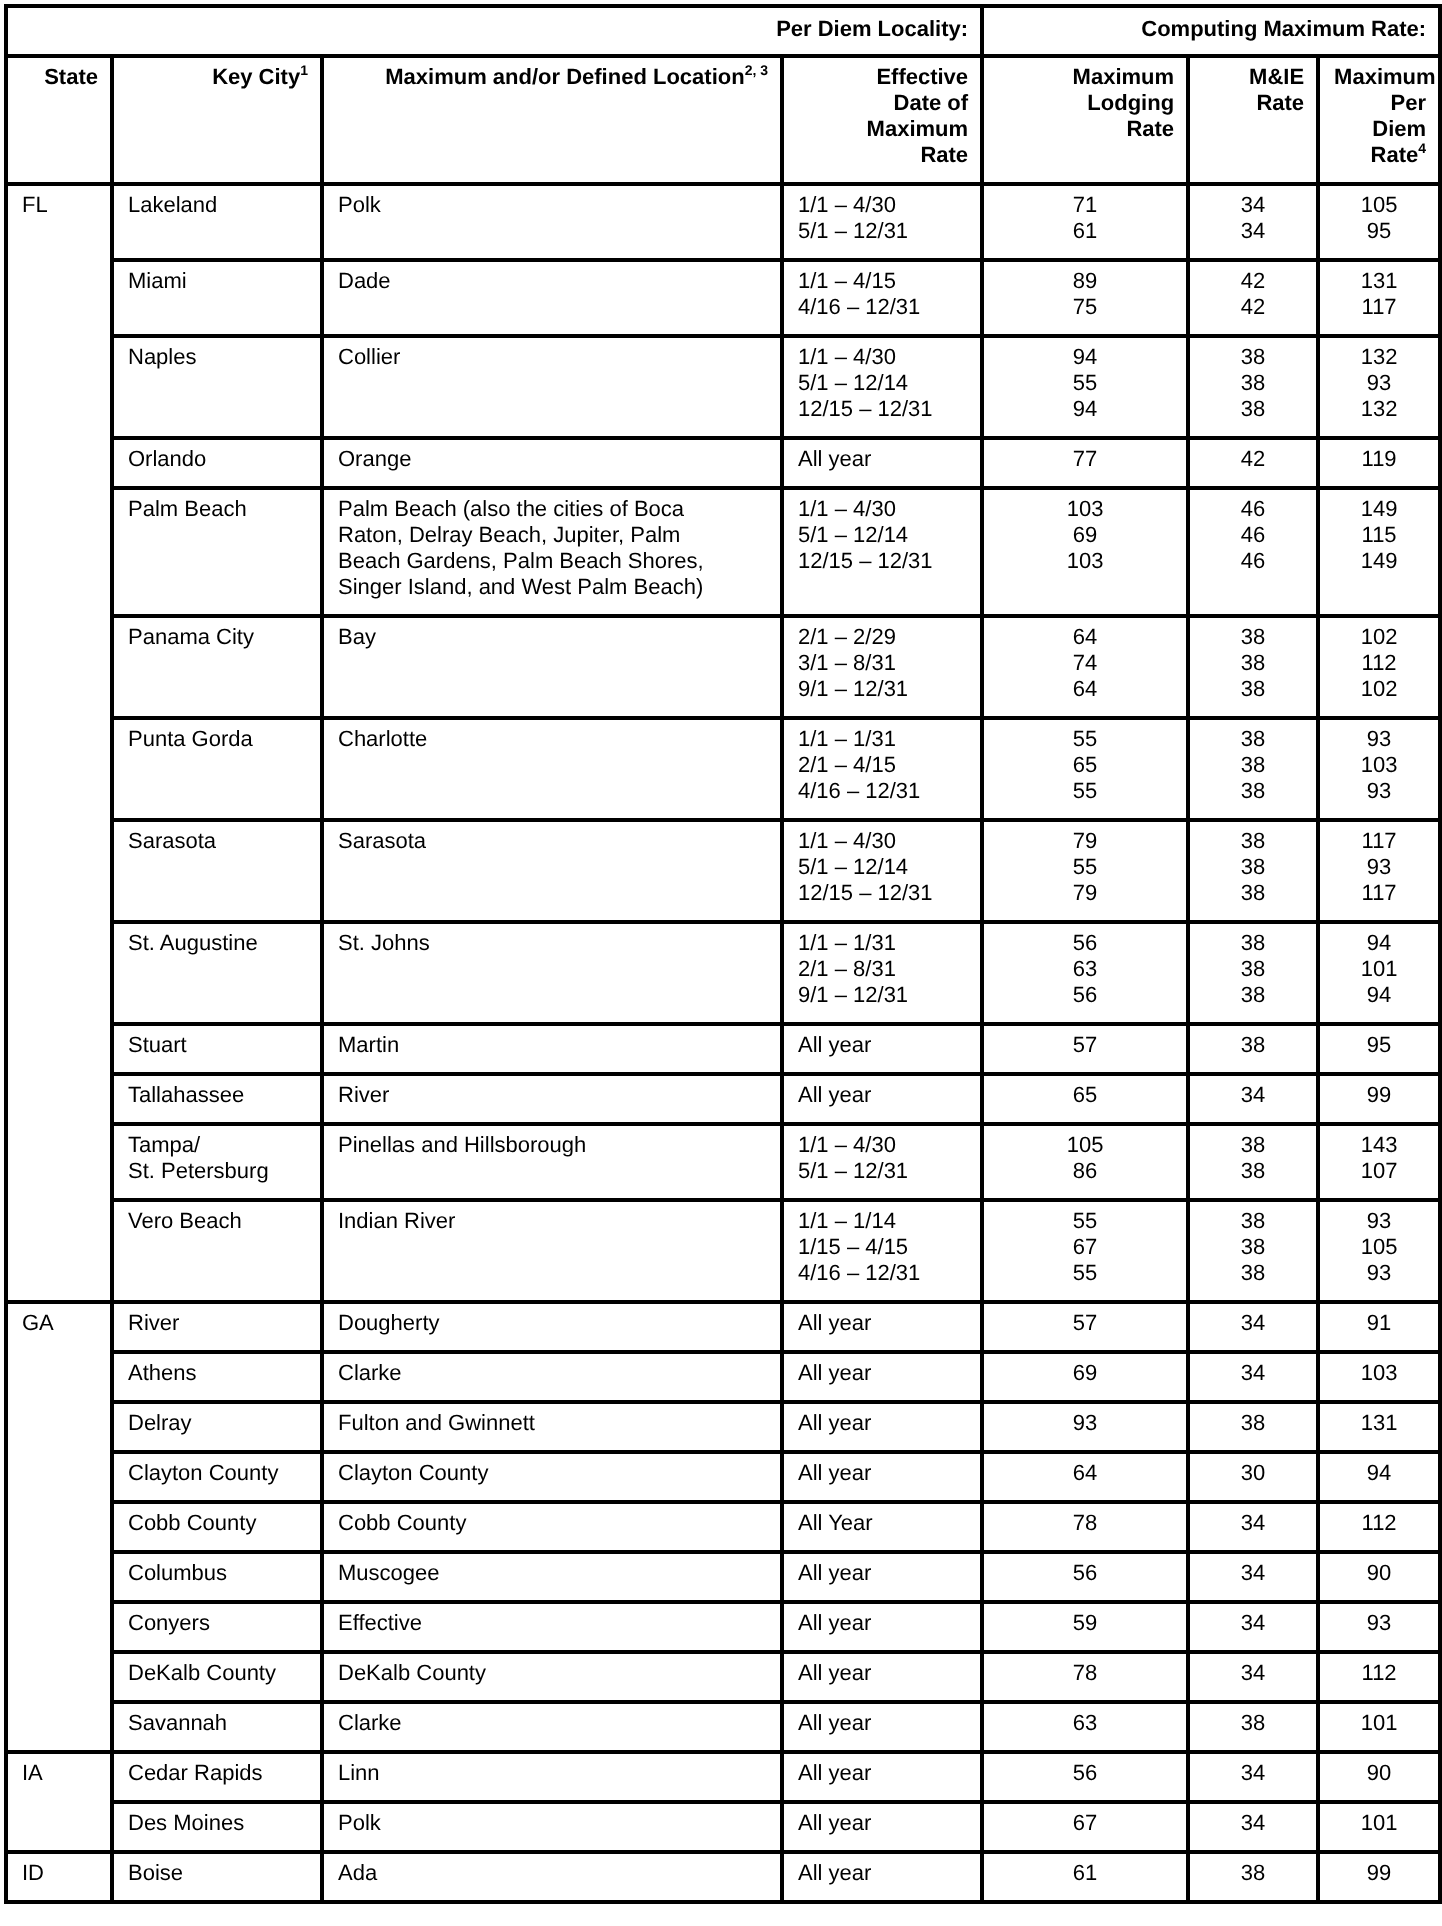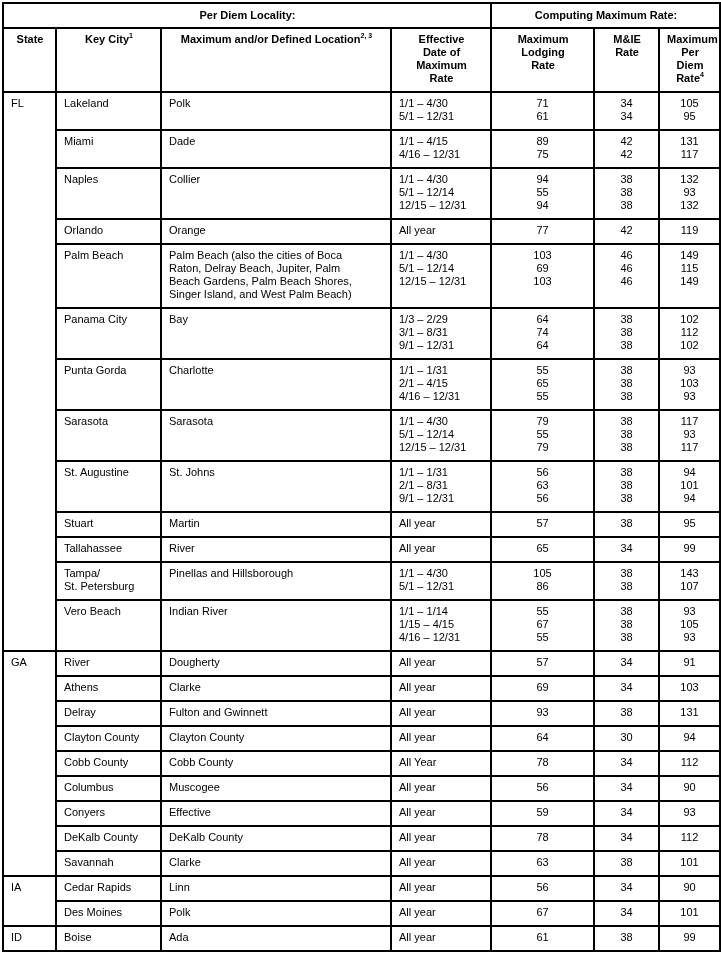--- a/index.html
+++ b/index.html
@@ -21,21 +21,21 @@
   .perdiem th, .perdiem td {
     border: 2px solid #000;
     font-size: 11px;
     line-height: 13px;
     vertical-align: top;
     padding: 4px 6px 6px 7px;
     overflow: hidden;
   }
   .perdiem thead th {
     font-weight: bold;
-    text-align: center;
+    text-align: right;
     white-space: pre-line;
   }
   .perdiem td {
     font-weight: normal;
     white-space: pre-line;
     text-align: left;
   }
   .perdiem td.num {
     text-align: center;
     padding-left: 2px;
@@ -132,21 +132,21 @@
 Beach Gardens, Palm Beach Shores,
 Singer Island, and West Palm Beach)</td>
         <td><div>1/1 – 4/30</div><div>5/1 – 12/14</div><div>12/15 – 12/31</div></td>
         <td class="num"><div>103</div><div>69</div><div>103</div></td>
         <td class="num"><div>46</div><div>46</div><div>46</div></td>
         <td class="num"><div>149</div><div>115</div><div>149</div></td>
       </tr>
       <tr>
         <td>Panama City</td>
         <td>Bay</td>
-        <td><div>1/3 – 2/29</div><div>3/1 – 8/31</div><div>9/1 – 12/31</div></td>
+        <td><div>2/1 – 2/29</div><div>3/1 – 8/31</div><div>9/1 – 12/31</div></td>
         <td class="num"><div>64</div><div>74</div><div>64</div></td>
         <td class="num"><div>38</div><div>38</div><div>38</div></td>
         <td class="num"><div>102</div><div>112</div><div>102</div></td>
       </tr>
       <tr>
         <td>Punta Gorda</td>
         <td>Charlotte</td>
         <td><div>1/1 – 1/31</div><div>2/1 – 4/15</div><div>4/16 – 12/31</div></td>
         <td class="num"><div>55</div><div>65</div><div>55</div></td>
         <td class="num"><div>38</div><div>38</div><div>38</div></td>

